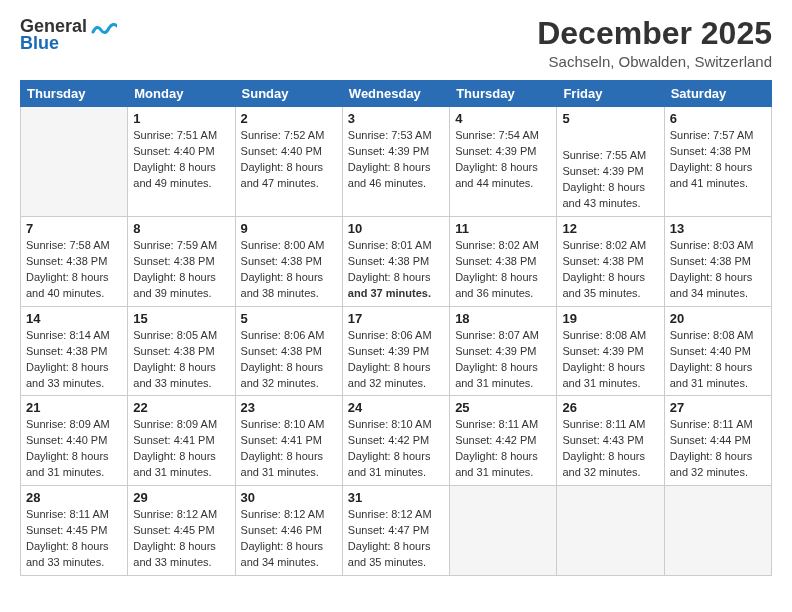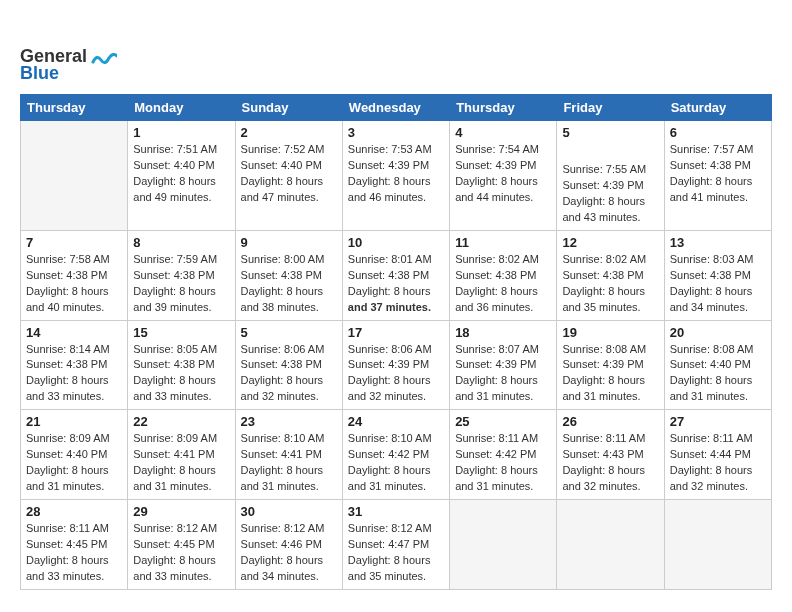--- a/index.html
+++ b/index.html
@@ -85,30 +85,34 @@
       color: #333;
     }
   </style>
 </head>
 <body>
 
 <div class="page">
   <div class="header">
     <div class="logo">
       <div class="logo-row">
-        <div style="display:flex;flex-direction:column;align-items:flex-start;margin-top:30px;">
+        <div style="display:flex;flex-direction:column;align-items:flex-start;">
           <div style="display:flex;align-items:center;gap:2px;">
             <span style="font-size:18px;font-weight:bold;color:#333;">General</span>
             <svg width="28" height="18" viewBox="0 0 28 18">
               <path d="M4 14 Q8 6 12 12 Q16 18 20 10 Q24 4 28 8" stroke="#1a9ed4" stroke-width="3" fill="none" stroke-linecap="round"></path>
             </svg>
           </div>
           <span style="font-size:18px;font-weight:bold;color:#1a6bb5;margin-top:-4px;">Blue</span>
         </div>
       </div>
+    </div>
+    <div class="title-block">
+      <div class="month-title">December 2025</div>
+      <div class="subtitle">Sachseln, Obwalden, Switzerland</div>
     </div>
   </div>
 
   <table class="calendar">
     <thead>
       <tr>
         <th>Thursday</th>
         <th>Monday</th>
         <th>Sunday</th>
         <th>Wednesday</th>

